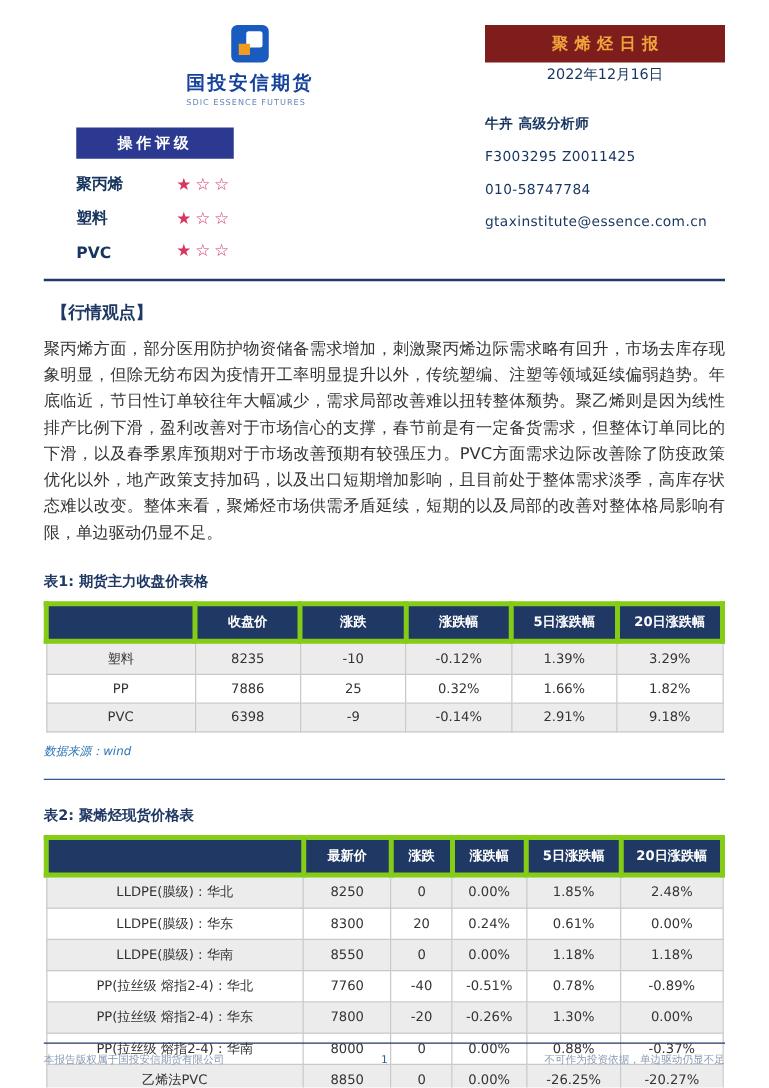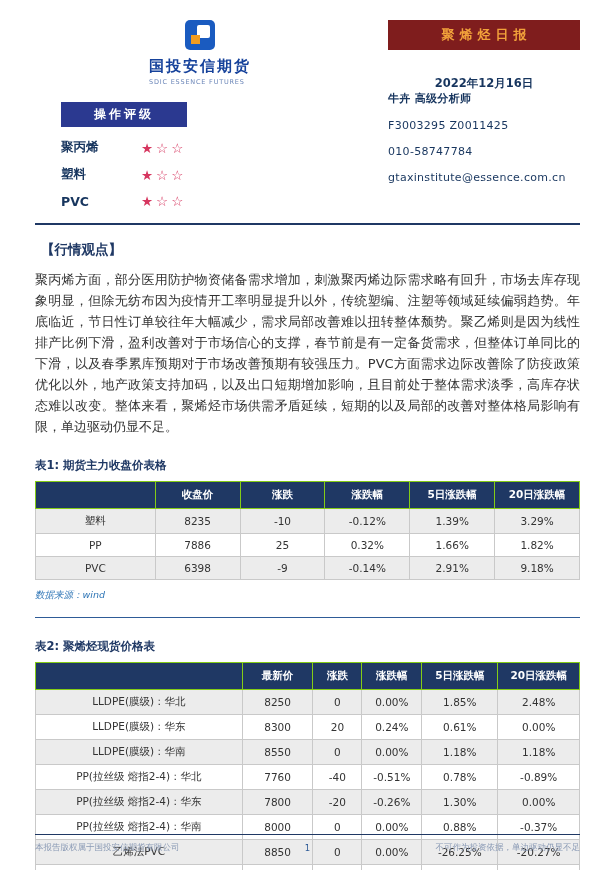--- a/index.html
+++ b/index.html
@@ -27,35 +27,35 @@
     font-weight:bold; font-size:12px; text-align:center; padding:4px 0; letter-spacing:3px;
   }
   .rating-row { display:flex; align-items:center; margin:0 0 10px 26px; }
   .rating-name { width:80px; font-size:12.5px; font-weight:bold; color:#17355E; }
   .rating-stars { font-size:13.5px; color:#D6365F; letter-spacing:3px; }
 
   .report-badge {
     background:#7f1d1d; color:#F2A23B; font-weight:bold; font-size:13px;
     text-align:center; padding:6px 0 6px 5px; letter-spacing:5px;
   }
-  .report-date { color:#17355E; font-weight:bold; font-size:11.5px; text-align:center; margin-top:26px; }
-  .analyst { margin-top:0; color:#17355E; font-size:11px; }
+  .report-date { color:#17355E; font-weight:normal; font-size:11.5px; text-align:center; margin-top:2px; }
+  .analyst { margin-top:24px; color:#17355E; font-size:11px; }
   .analyst > div { margin-bottom:13px; letter-spacing:.3px; }
   .analyst-name { font-weight:bold; }
 
   .divider { border-top:2px solid #1F3864; margin-top:4px; }
 
   
   .section-heading { margin:16px 0 10px 6px; color:#1F3864; font-weight:bold; font-size:13.5px; }
   .body-text { font-size:13px; line-height:1.62; text-align:justify; color:#333333; }
 
   
   .table-title { margin:21px 0 8px; color:#1F3864; font-weight:bold; font-size:11.5px; }
   .data-table { width:100%; border-collapse:collapse; font-size:10.5px; table-layout:fixed; }
-  .data-table th { background:#1F3864; color:#ffffff; font-weight:bold; border:1px solid #84cc16; padding:6px 2px; }
+  .data-table th { background:#1F3864; color:#ffffff; font-weight:bold; border:4px solid #84cc16; padding:6px 2px; }
   .data-table td { border:1px solid #C9C9C9; padding:5px 2px; text-align:center; color:#333333; }
   .data-table tbody tr:nth-child(odd) { background:#ECECEC; }
   .t1 th:first-child { width:22%; }
   .t2 th:nth-child(1) { width:38%; }
   .t2 th:nth-child(2) { width:13%; }
   .t2 th:nth-child(3) { width:9%; }
   .t2 th:nth-child(4) { width:11%; }
   .t2 th:nth-child(5) { width:14%; }
   .t2 th:nth-child(6) { width:15%; }
 

